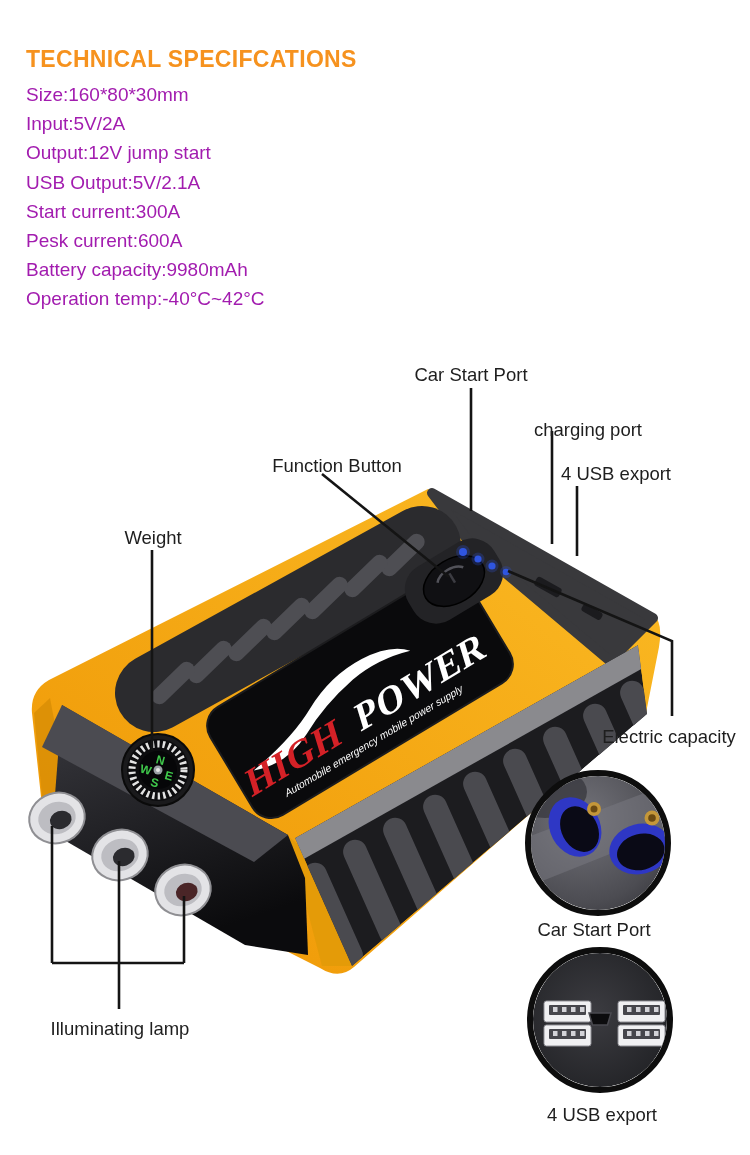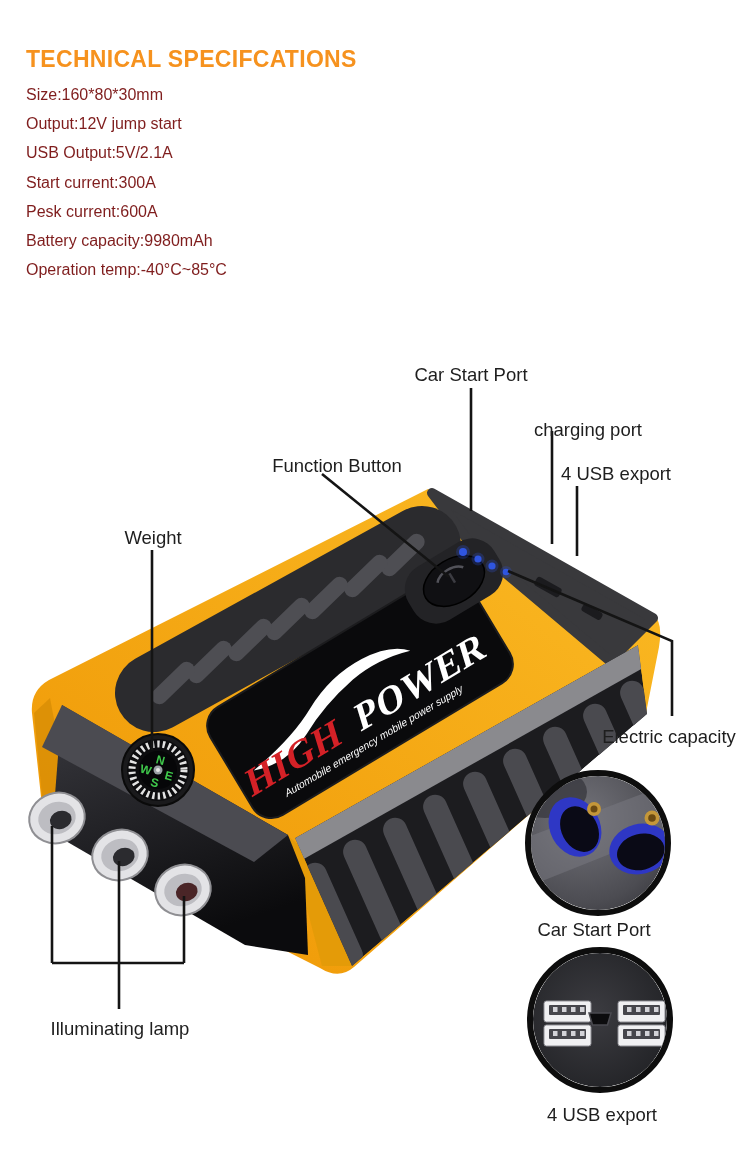--- a/index.html
+++ b/index.html
@@ -4,43 +4,44 @@
 <style>
   html,body{margin:0;padding:0;}
   body{
     width:750px;height:1155px;position:relative;background:#ffffff;
     font-family:"Liberation Sans",sans-serif;overflow:hidden;
   }
   .specs-block{position:absolute;left:26px;top:46px;}
   .title{
     margin:0 9px 7px 0;font-size:23px;font-weight:700;color:#F6921E;letter-spacing:.3px;
   }
-  .spec-line{font-size:16px;line-height:29.2px;color:#7f1d1d;}
+  .spec-line{font-size:19px;line-height:29.2px;color:#a21caf;}
   .device-svg{position:absolute;left:0;top:0;}
   .callout-label{
     position:absolute;transform:translateX(-50%);font-size:18.5px;color:#1e1e1e;
     white-space:nowrap;
   }
   .inset-label{
     position:absolute;transform:translateX(-50%);font-size:18.5px;color:#1e1e1e;
     white-space:nowrap;
   }
 </style>
 </head>
 <body>
 
 <div class="specs-block">
   <h1 class="title">TECHNICAL SPECIFCATIONS</h1>
   <div class="spec-line">Size:160*80*30mm</div>
+  <div class="spec-line">Input:5V/2A</div>
   <div class="spec-line">Output:12V jump start</div>
   <div class="spec-line">USB Output:5V/2.1A</div>
   <div class="spec-line">Start current:300A</div>
   <div class="spec-line">Pesk current:600A</div>
   <div class="spec-line">Battery capacity:9980mAh</div>
-  <div class="spec-line">Operation temp:-40°C~85°C</div>
+  <div class="spec-line">Operation temp:-40°C~42°C</div>
 </div>
 
 <svg class="device-svg" width="750" height="1155" viewBox="0 0 750 1155">
   <defs>
     <linearGradient id="gradYellow" x1="1" y1="0" x2="0" y2="1">
       <stop offset="0" stop-color="#FBBB25"></stop>
       <stop offset="1" stop-color="#EE9503"></stop>
     </linearGradient>
     <linearGradient id="gradFront" x1="0" y1="0" x2="0.35" y2="1">
       <stop offset="0" stop-color="#3a3a40"></stop>

